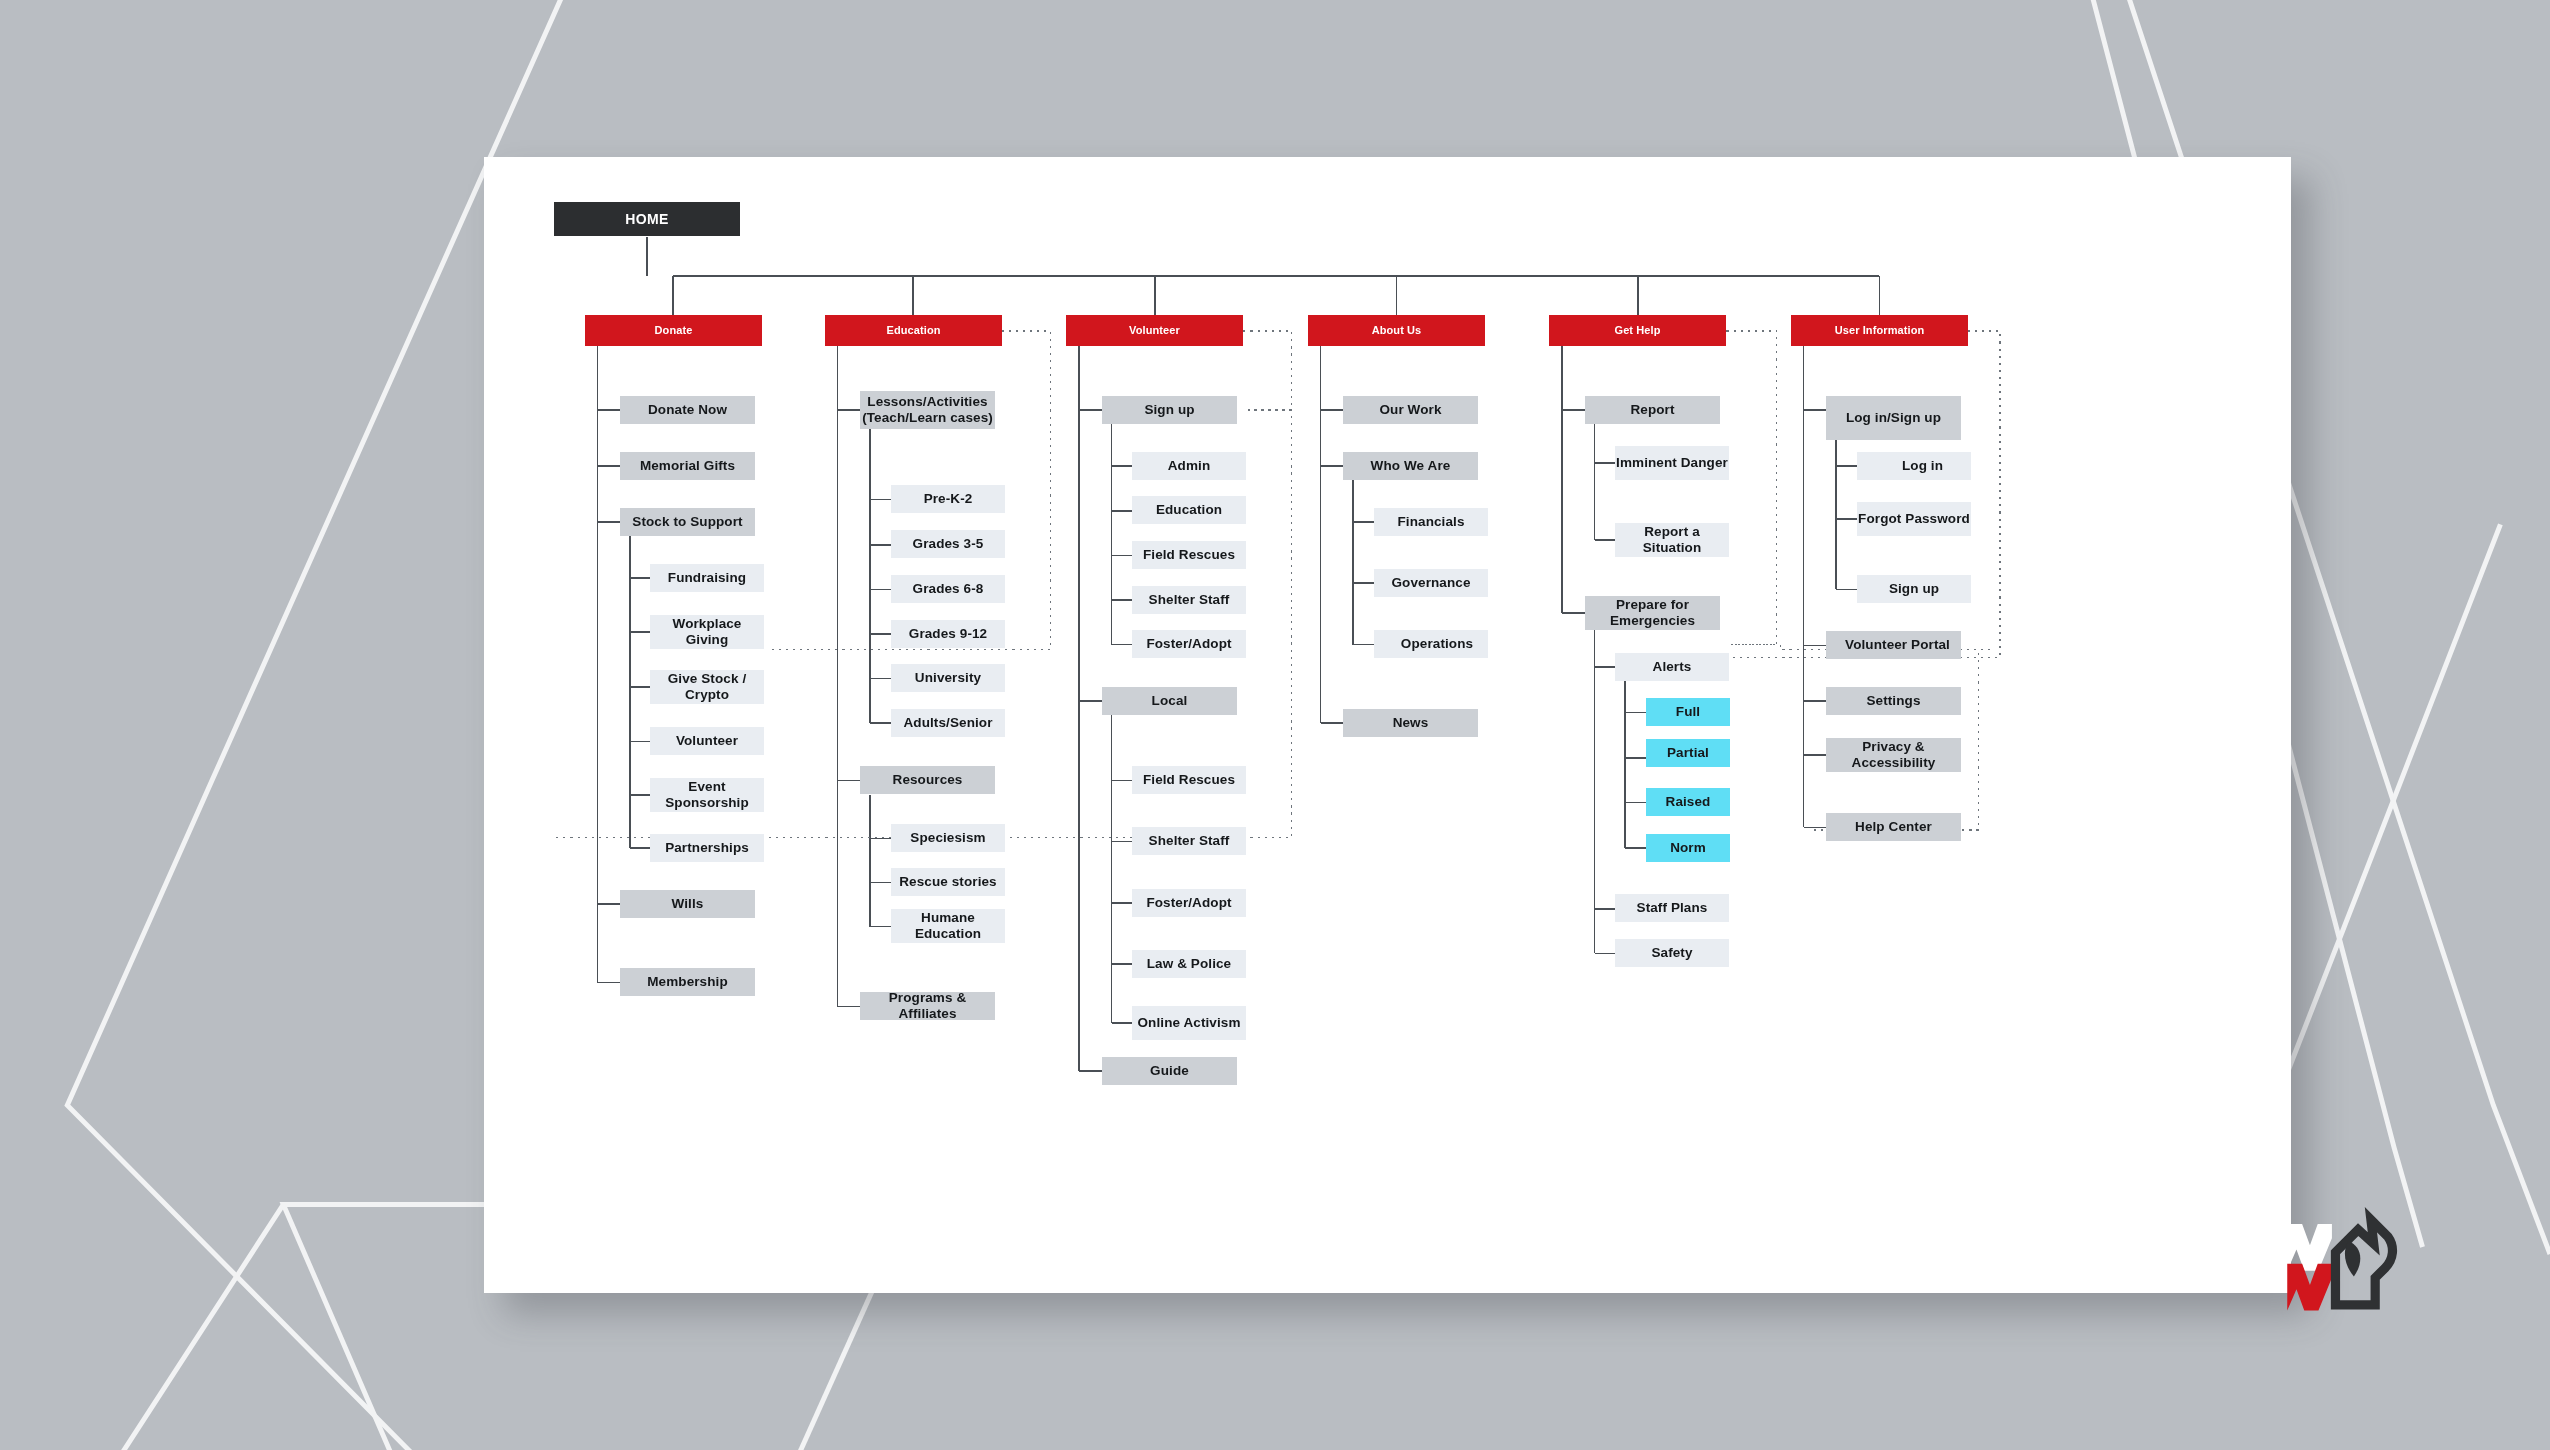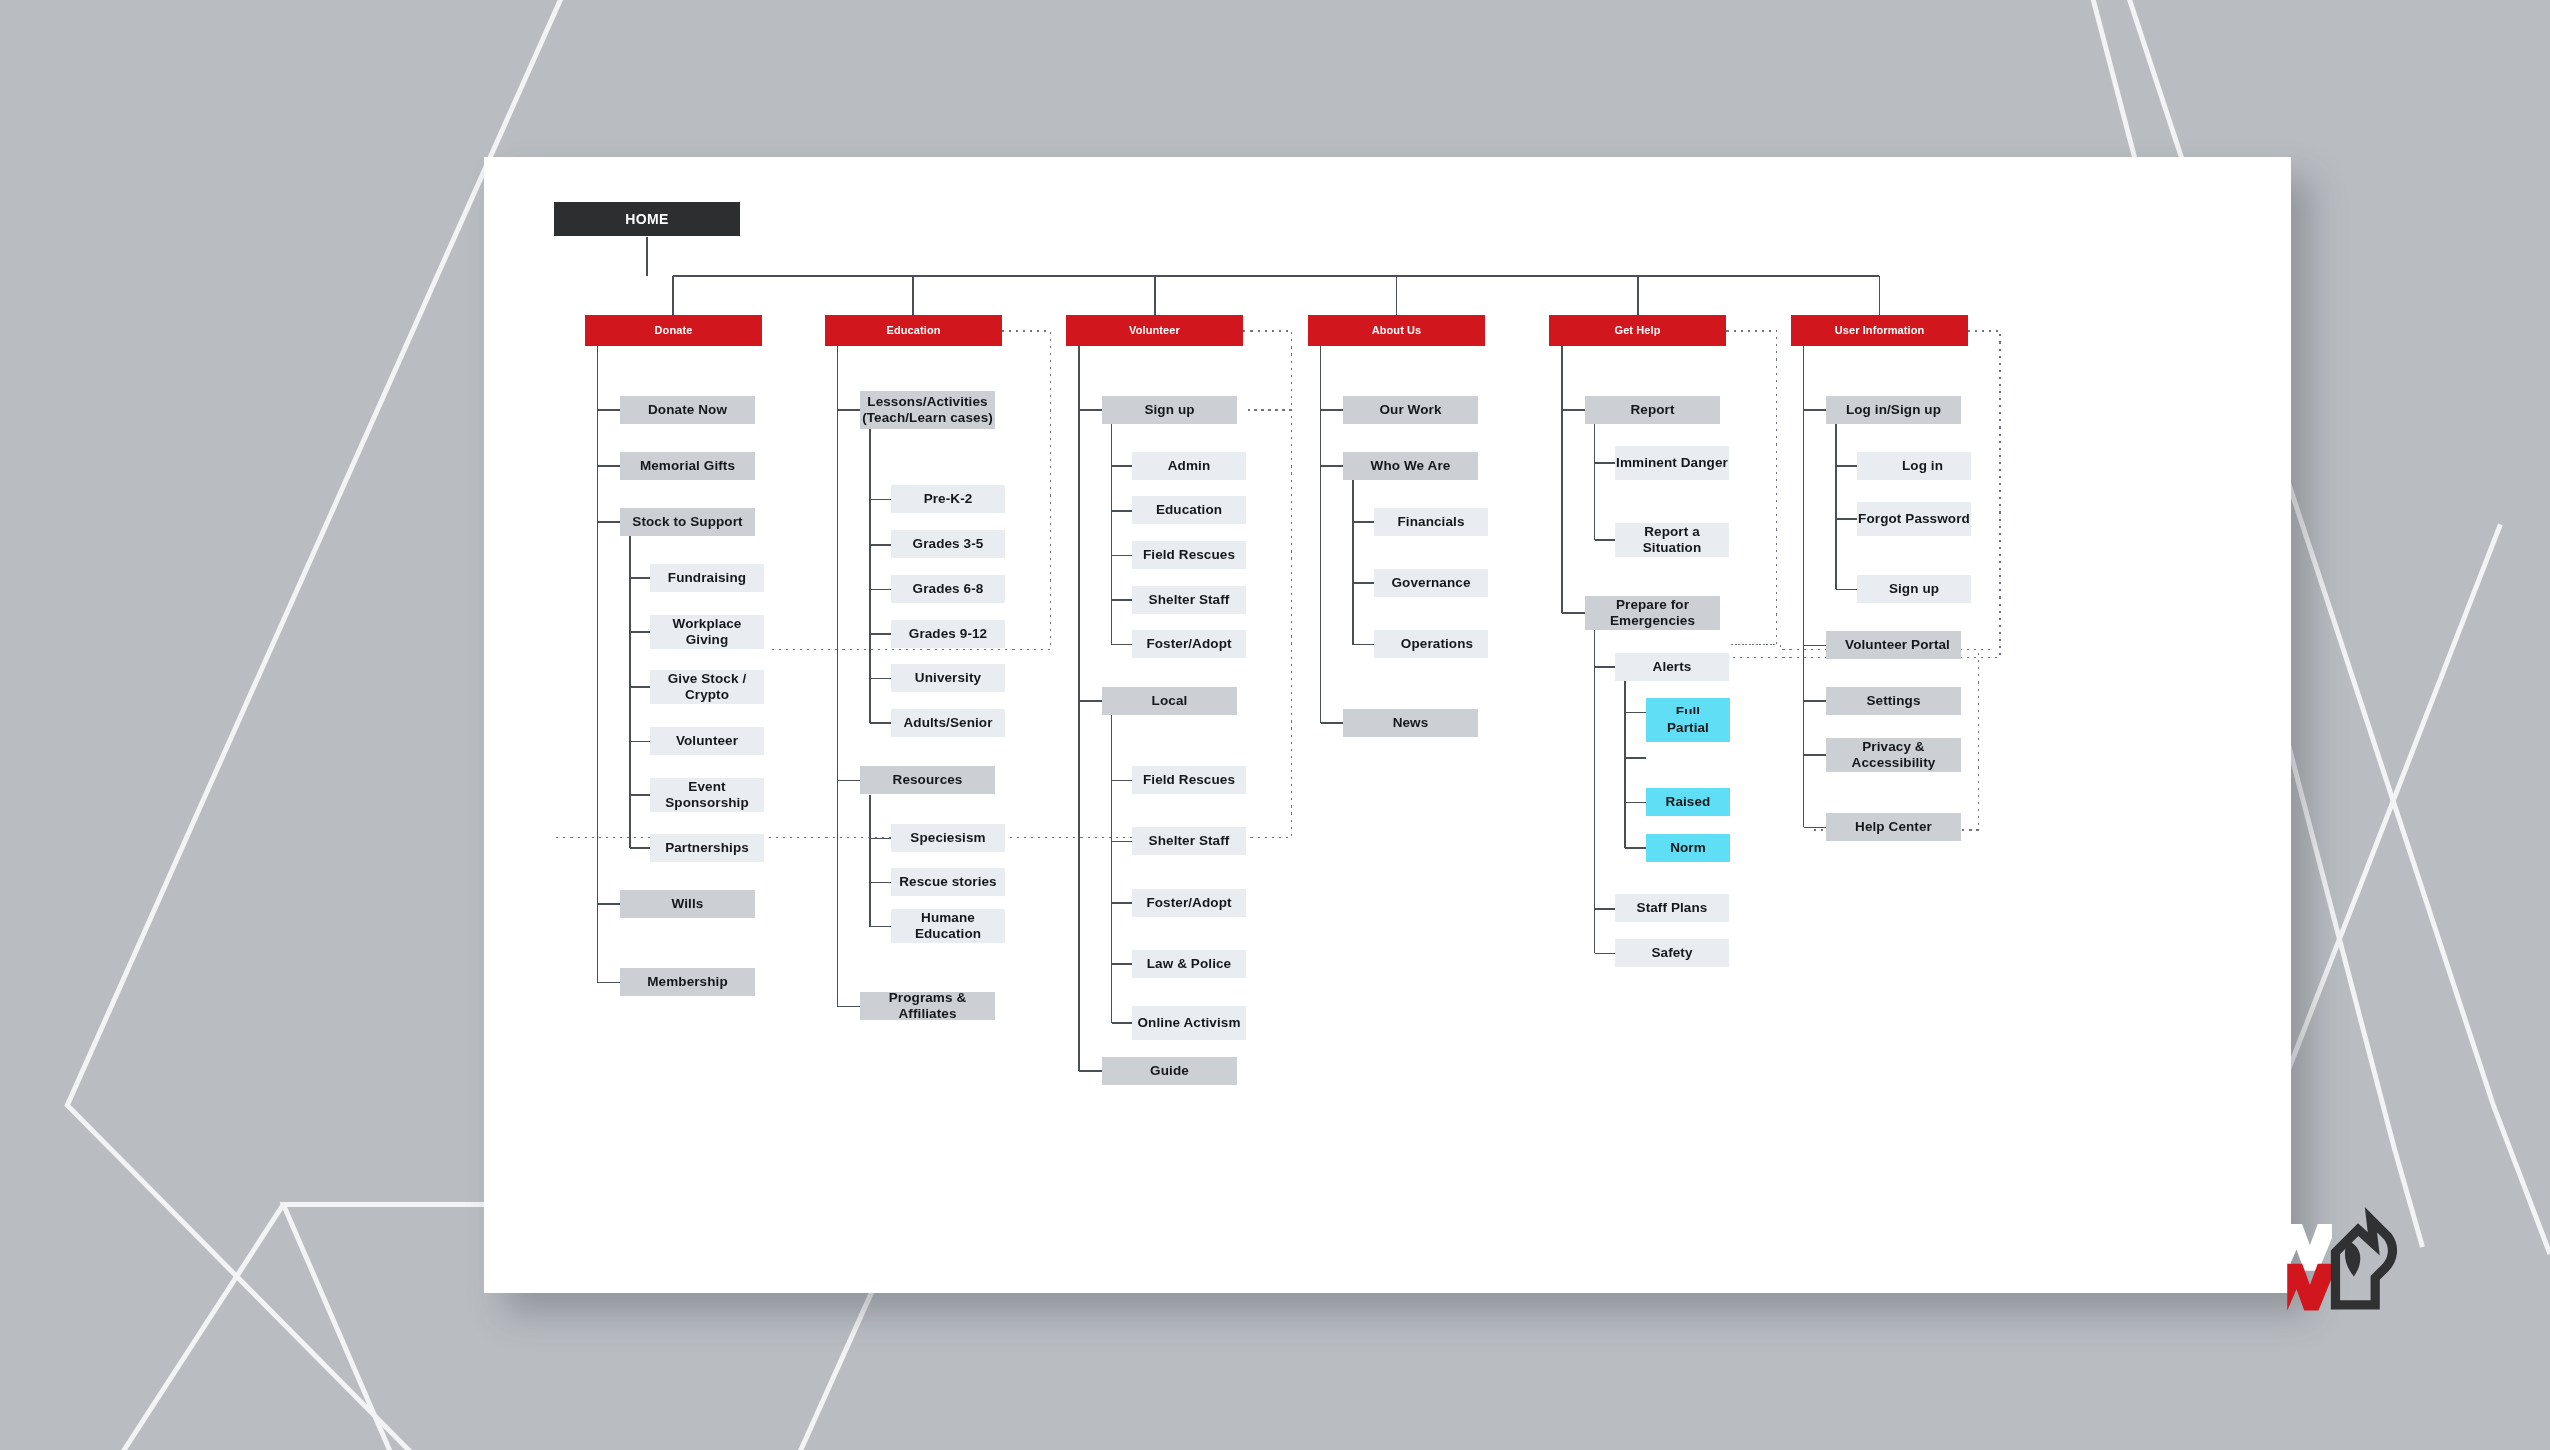--- a/index.html
+++ b/index.html
@@ -219,26 +219,26 @@
       <div class="node n-l3" style="left: 890px; top: 351px; width: 114px; height: 28px;">Financials</div>
       <div class="node n-l3" style="left: 890px; top: 412px; width: 114px; height: 28px;">Governance</div>
       <div class="node n-l3" style="left: 890px; top: 473px; width: 114px; height: 28px; padding-left: 12px;">Operations</div>
       <div class="node n-l2" style="left: 859px; top: 552px; width: 135px; height: 28px;">News</div>
       <div class="node n-l2" style="left: 1101px; top: 239px; width: 135px; height: 28px;">Report</div>
       <div class="node n-l3" style="left: 1131px; top: 289px; width: 114px; height: 34px;">Imminent Danger</div>
       <div class="node n-l3" style="left: 1131px; top: 366px; width: 114px; height: 34px;">Report a Situation</div>
       <div class="node n-l2" style="left: 1101px; top: 439px; width: 135px; height: 34px;">Prepare for Emergencies</div>
       <div class="node n-l3" style="left: 1131px; top: 496px; width: 114px; height: 28px;">Alerts</div>
       <div class="node n-alert" style="left: 1162px; top: 541px; width: 84px; height: 28px;">Full</div>
-      <div class="node n-alert" style="left: 1162px; top: 557px; width: 84px; height: 28px;">Partial</div>
+      <div class="node n-alert" style="left: 1162px; top: 582px; width: 84px; height: 28px;">Partial</div>
       <div class="node n-alert" style="left: 1162px; top: 631px; width: 84px; height: 28px;">Raised</div>
       <div class="node n-alert" style="left: 1162px; top: 677px; width: 84px; height: 28px;">Norm</div>
       <div class="node n-l3" style="left: 1131px; top: 737px; width: 114px; height: 28px;">Staff Plans</div>
       <div class="node n-l3" style="left: 1131px; top: 782px; width: 114px; height: 28px;">Safety</div>
-      <div class="node n-l2" style="left: 1342px; top: 239px; width: 135px; height: 28px;">Log in/Sign up</div>
+      <div class="node n-l2" style="left: 1342px; top: 239px; width: 135px; height: 44px;">Log in/Sign up</div>
       <div class="node n-l3" style="left: 1373px; top: 295px; width: 114px; height: 28px; padding-left: 17px;">Log in</div>
       <div class="node n-l3" style="left: 1373px; top: 345px; width: 114px; height: 34px;">Forgot Password</div>
       <div class="node n-l3" style="left: 1373px; top: 418px; width: 114px; height: 28px;">Sign up</div>
       <div class="node n-l2" style="left: 1342px; top: 474px; width: 135px; height: 28px; padding-left: 8px;">Volunteer Portal</div>
       <div class="node n-l2" style="left: 1342px; top: 530px; width: 135px; height: 28px;">Settings</div>
       <div class="node n-l2" style="left: 1342px; top: 581px; width: 135px; height: 34px;">Privacy &amp; Accessibility</div>
       <div class="node n-l2" style="left: 1342px; top: 656px; width: 135px; height: 28px;">Help Center</div>
     </div>
 </div>
 

